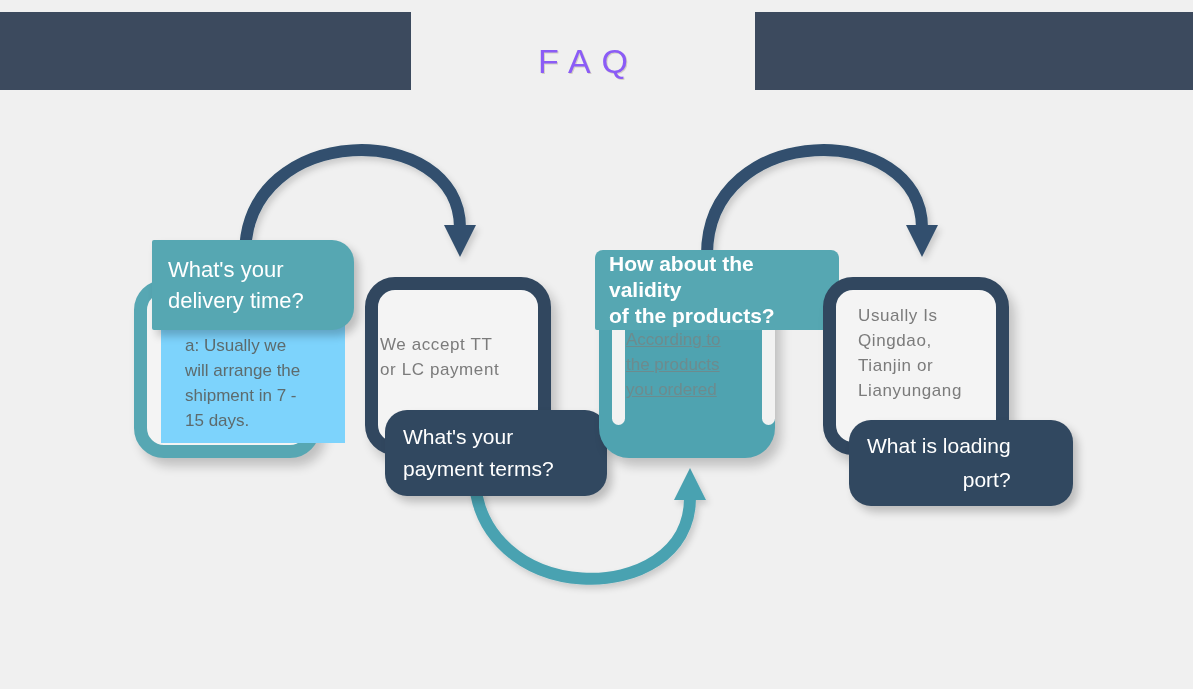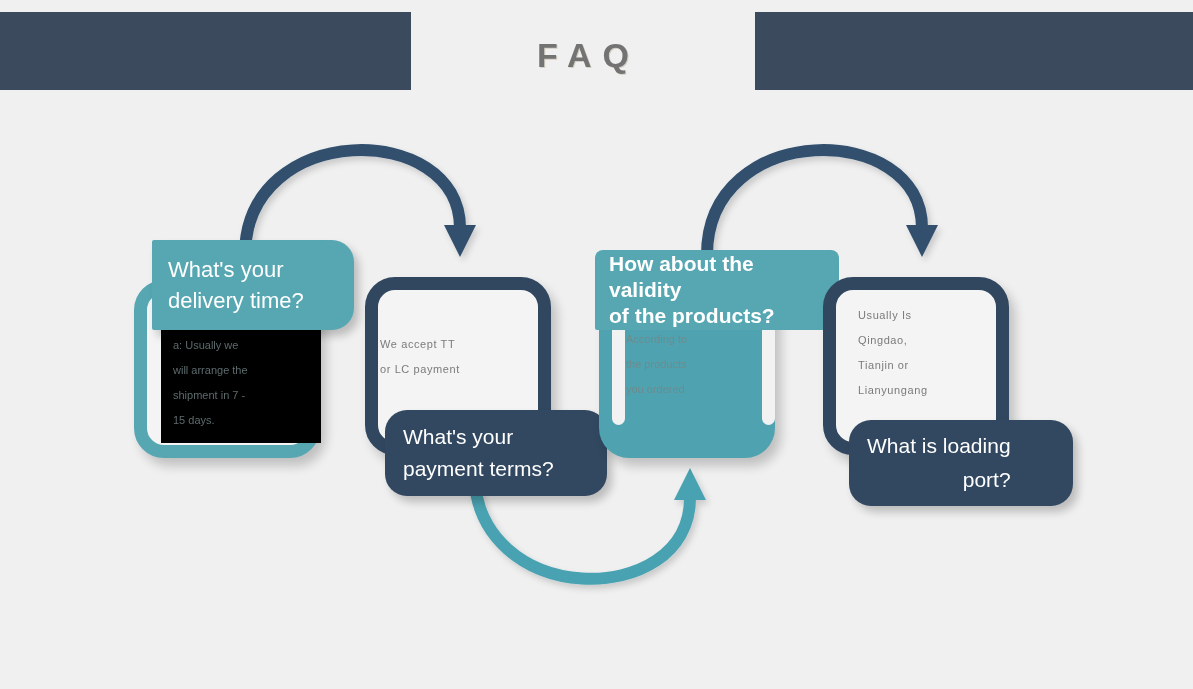--- a/index.html
+++ b/index.html
@@ -29,30 +29,30 @@
     top: 12px;
     height: 78px;
     background: #3c4a5e;
   }
   #hdr-bar-left  { left: 0px;  width: 411px; }
   #hdr-bar-right { left: 755px; width: 438px; }
 
   #faq-title {
     position: absolute;
     left: 411px;
-    top: 16px;
+    top: 22px;
     width: 344px;
     height: 78px;
     display: flex;
     align-items: center;
     justify-content: center;
     font-size: 34px;
-    font-weight: bold;
+    font-weight: normal;
     letter-spacing: 11px;
-    color: #737373;
+    color: #8b5cf6;
     text-indent: 11px;
     text-shadow: 1px 1px 0 rgba(190,180,160,0.55);
   }
 
   
   #arrows {
     position: absolute;
     left: 0; top: 0;
     width: 1193px;
     height: 689px;
@@ -88,35 +88,36 @@
     background: #f2f2f2;
     width: 13px;
     border-bottom-left-radius: 8px;
     border-bottom-right-radius: 8px;
   }
 
   
   .answer {
     position: absolute;
     color: #6c6c6c;
-    font-size: 11px;
+    font-size: 17px;
     line-height: 25px;
     white-space: pre-line;
   }
   .answer-filled {
-    background: #000000;
-    padding: 10px 12px;
+    background: #7dd3fc;
+    padding: 10px 24px;
     color: #5d6b6d;
   }
   .answer-plain {
     color: #7b7b7b;
     letter-spacing: 0.6px;
   }
   .answer-c3 {
     color: #6d8b8e;
+    text-decoration: underline;
   }
 
   
   .banner {
     position: absolute;
     color: #ffffff;
     display: flex;
     align-items: center;
     box-shadow: 5px 6px 9px rgba(0,0,0,0.22);
   }

